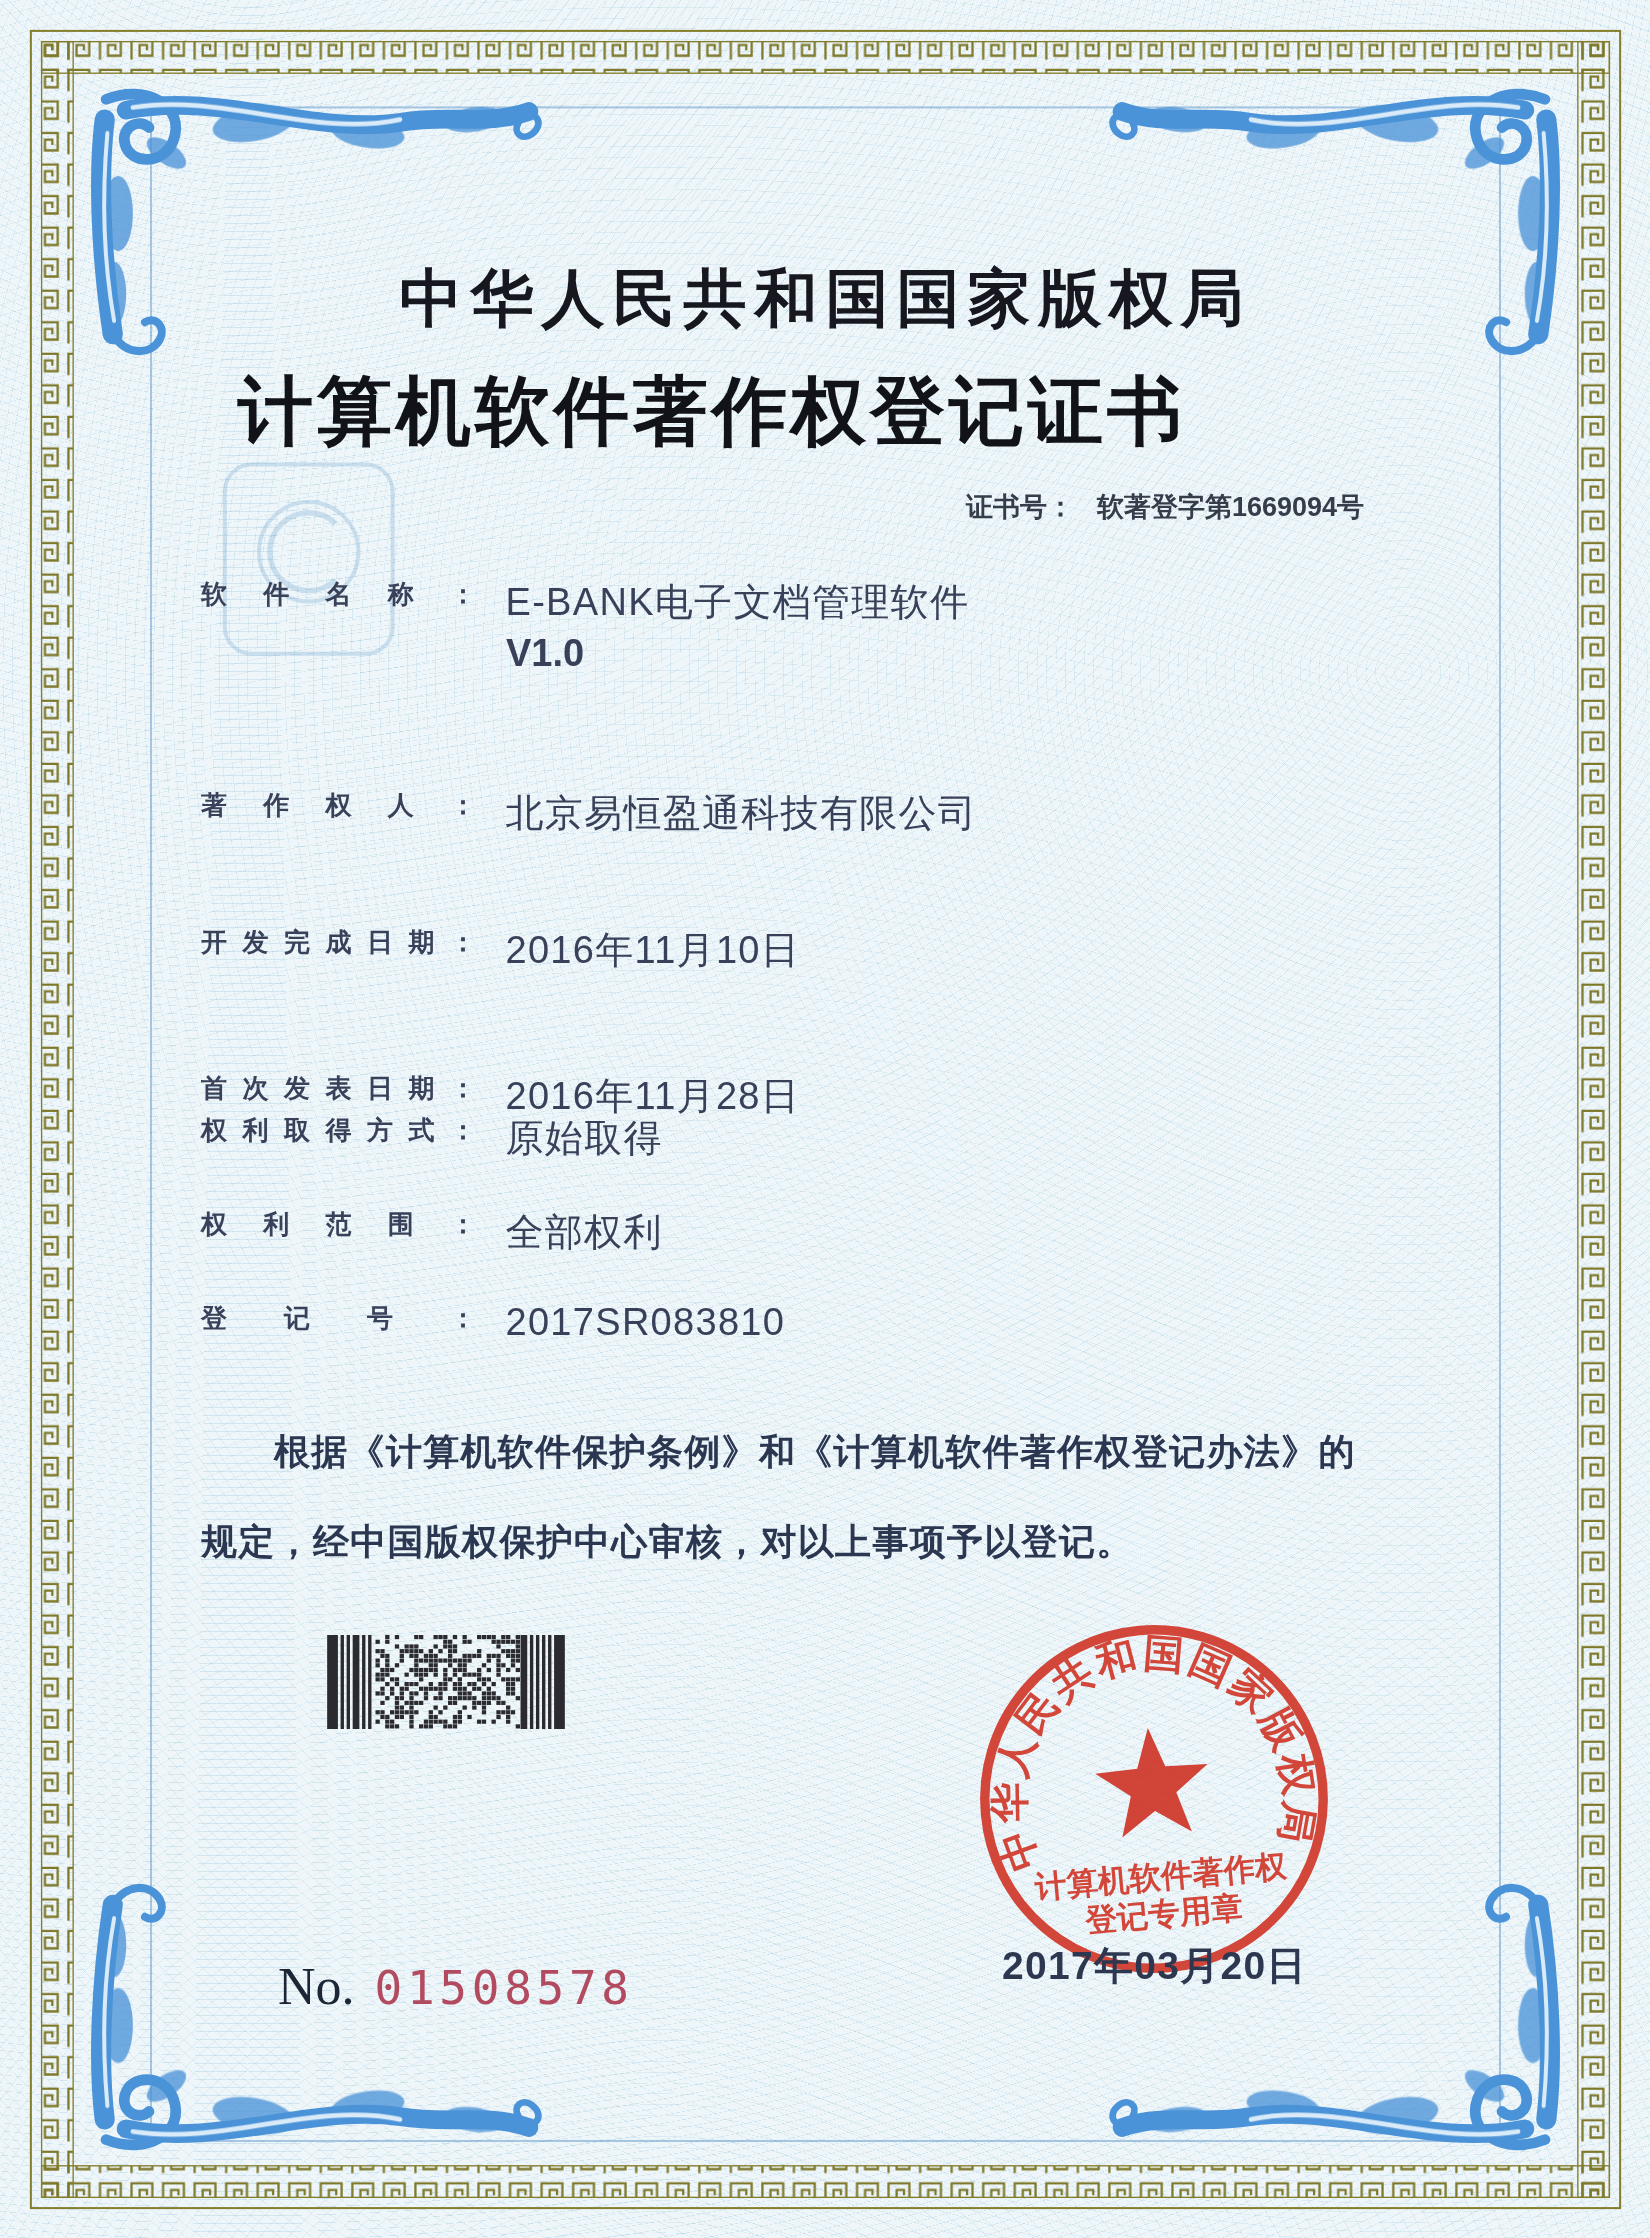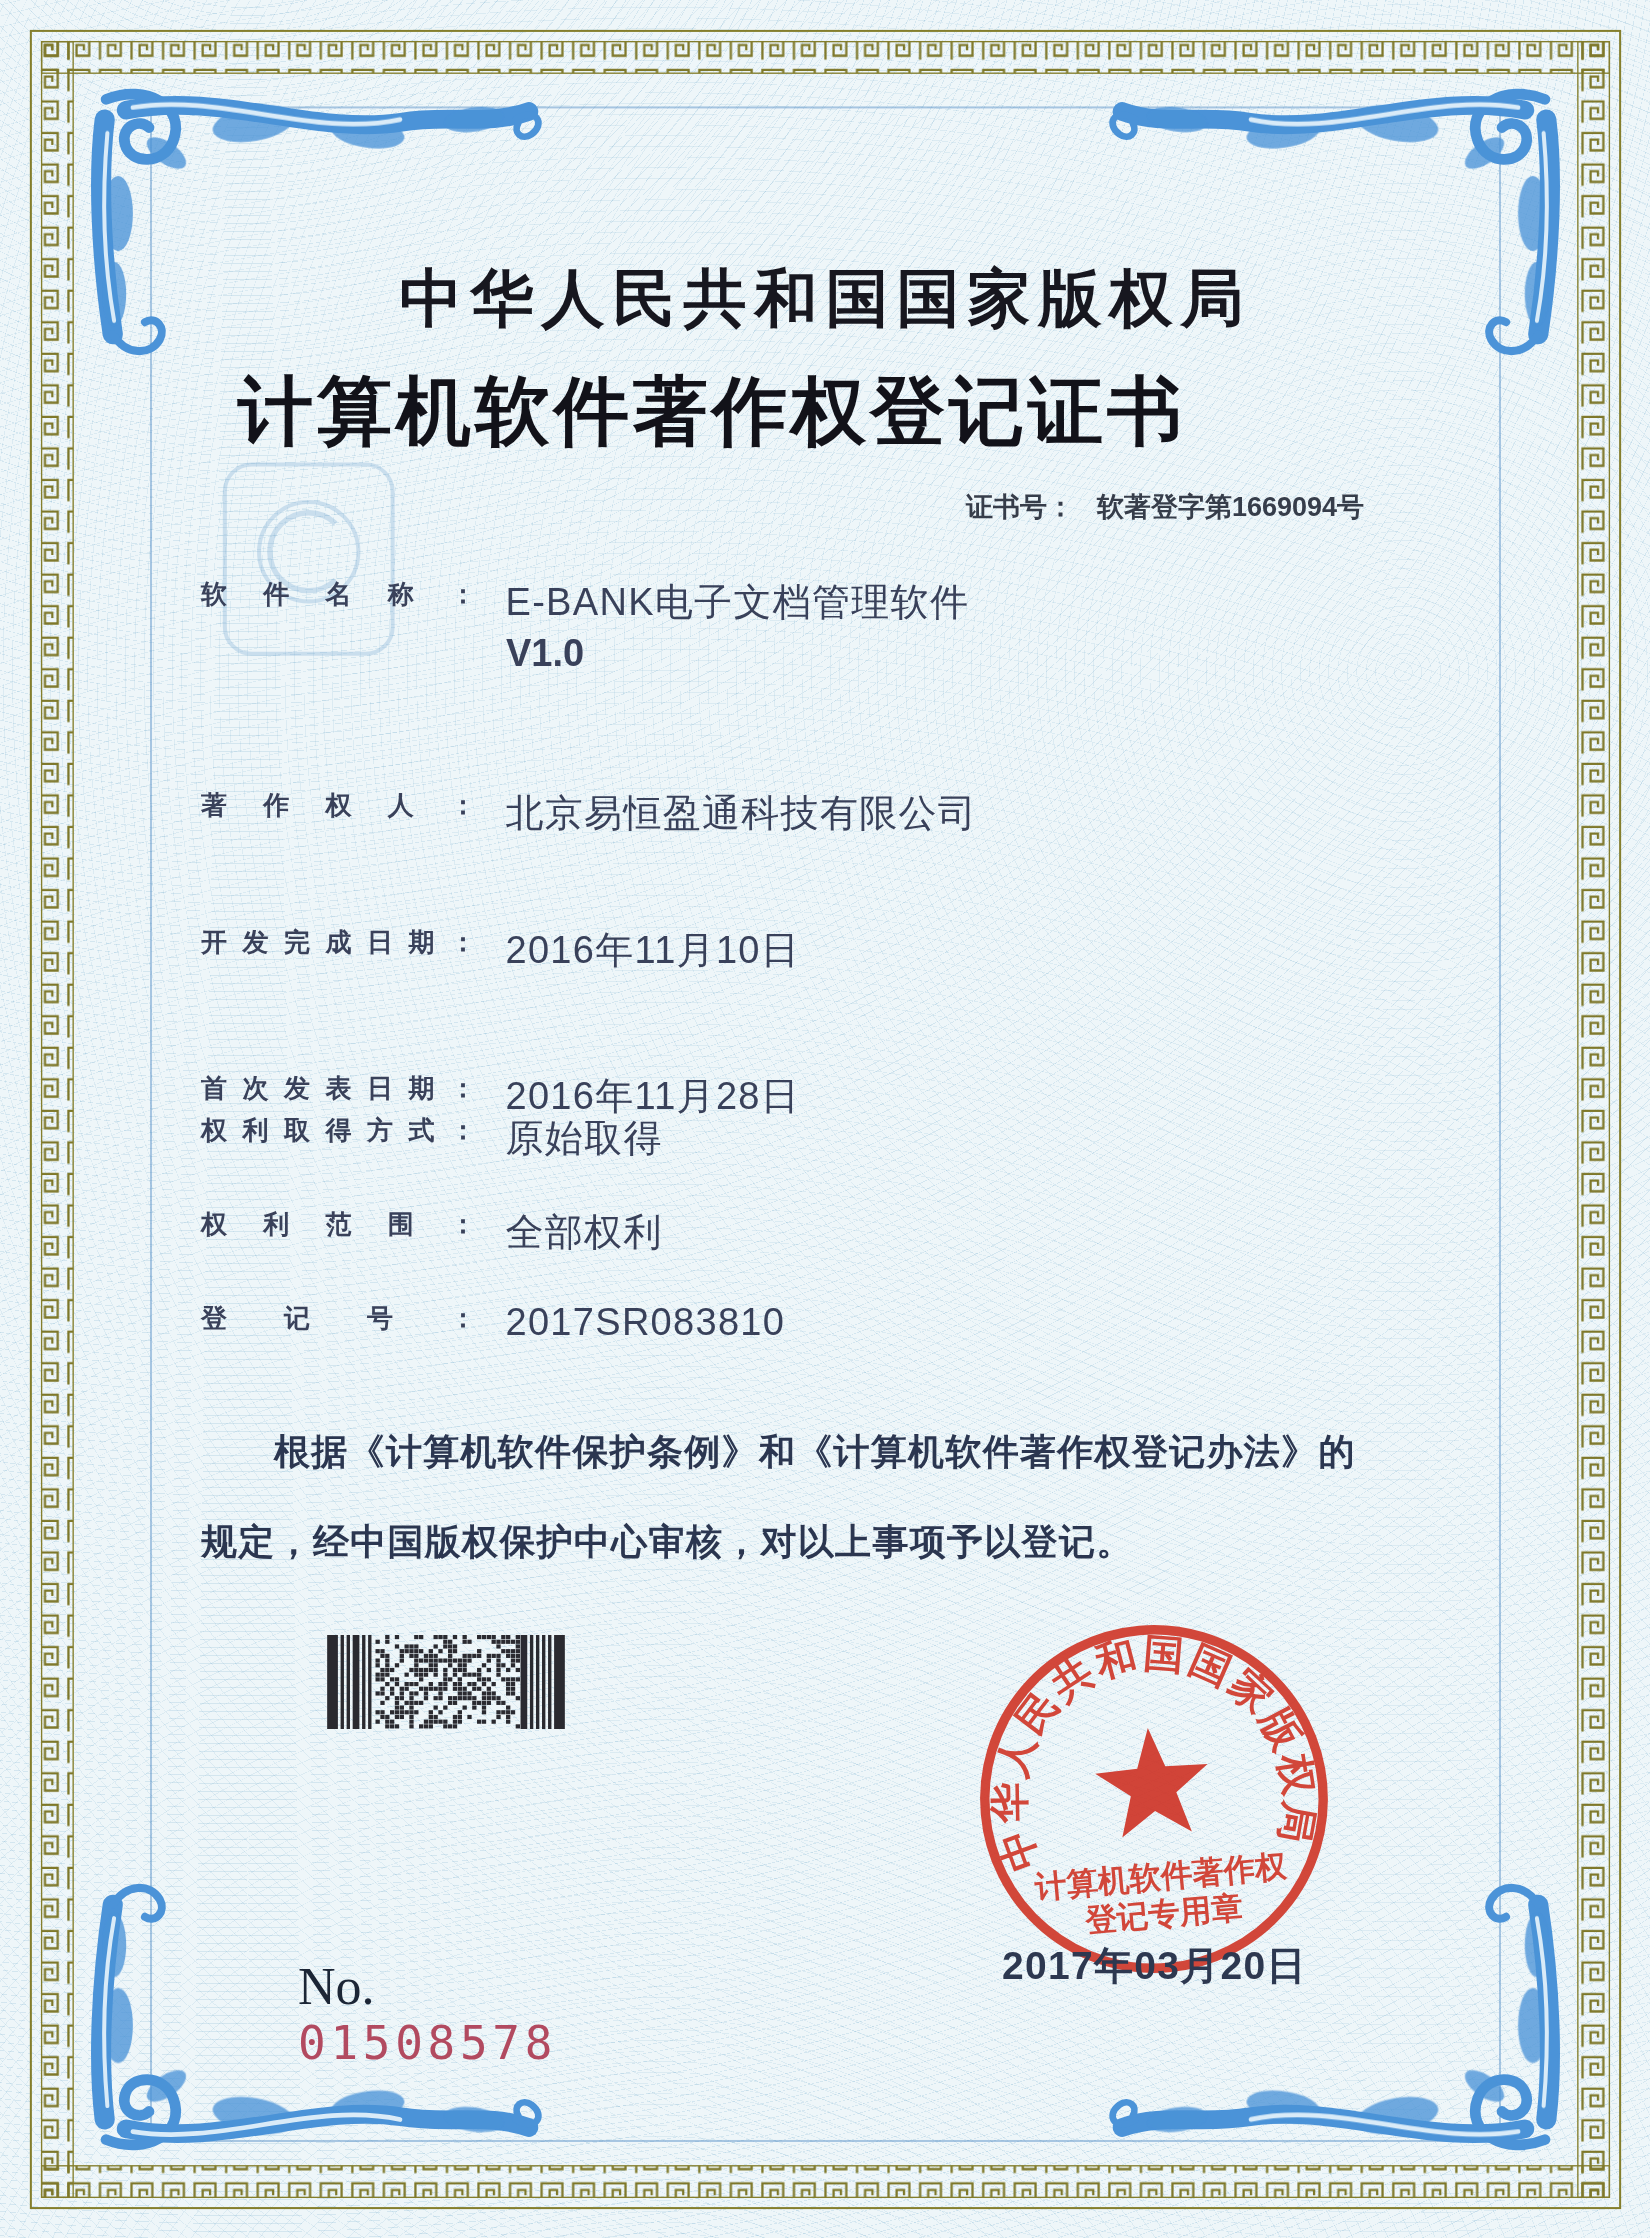--- a/index.html
+++ b/index.html
@@ -36,21 +36,21 @@
   .fvalue2{position:absolute;left:506px;top:632px;z-index:3;font-size:38px;font-weight:700;color:#39415a;}
   .stline{position:absolute;z-index:3;font-size:36px;font-weight:600;color:#2b3650;letter-spacing:1.3px;white-space:nowrap;}
   .st1{left:274px;top:1428px;}
   .st2{left:201px;top:1518px;}
   .barcode{position:absolute;left:327px;top:1635px;z-index:3;}
   .seal{position:absolute;left:966px;top:1611px;z-index:4;opacity:.92;}
   .seal-date{
     position:absolute;left:960px;top:1939px;width:389px;text-align:center;z-index:5;
     font-size:39px;font-weight:700;letter-spacing:1.3px;color:#2d3850;
   }
-  .serial{position:absolute;left:278px;top:1957px;z-index:3;display:flex;align-items:baseline;flex-direction:column;}
+  .serial{position:absolute;left:278px;top:1957px;z-index:3;display:flex;align-items:baseline;}
   .serial .no{font-family:"Liberation Serif","DejaVu Serif",serif;font-size:52px;color:#1c2636;}
   .serial .num{margin-left:20px;font-family:"DejaVu Sans Mono",monospace;font-size:46px;letter-spacing:4.7px;color:#b24a60;}
 </style>
 </head>
 <body>
 
 <div class="page">
 
   <svg class="deco" viewBox="0 0 2460 3336" aria-hidden="true">
     <defs>

